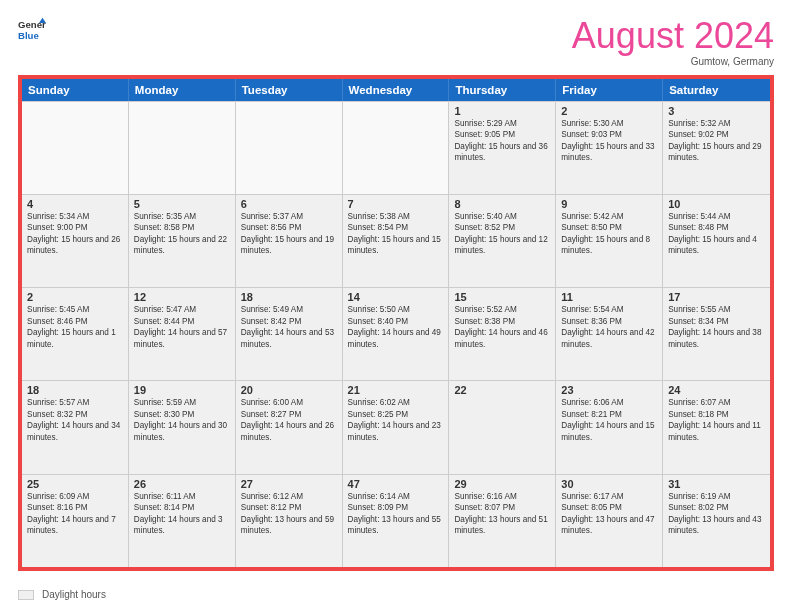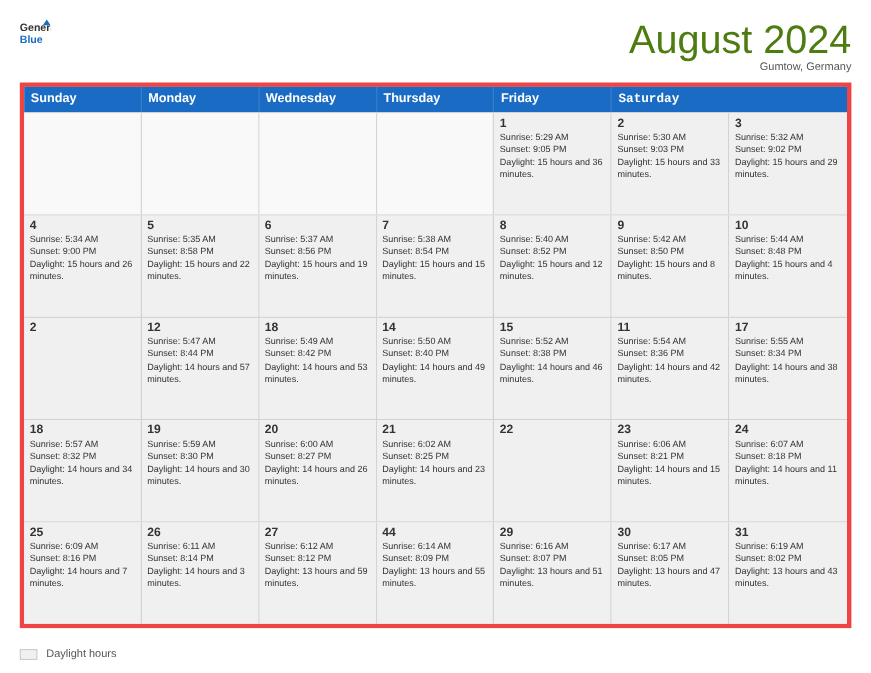--- a/index.html
+++ b/index.html
@@ -31,21 +31,21 @@
     .logo-icon {
       width: 28px;
       height: 28px;
     }
     .title-block {
       text-align: right;
     }
     .calendar-title {
       font-size: 36px;
       font-weight: 300;
-      color: #4d7c0f;
+      color: #ec4899;
       line-height: 1.1;
     }
     .calendar-subtitle {
       font-size: 10px;
       color: #555;
     }
     .calendar {
       flex: 1;
       display: flex;
       flex-direction: column;
@@ -58,21 +58,21 @@
       background: #1a6bc4;
     }
     .cal-header-cell {
       color: #fff;
       font-size: 11.5px;
       font-weight: bold;
       padding: 5px 6px;
       text-align: left;
       border-right: 1px solid #3a80cc;
     }
-    .cal-header-cell:last-child { border-right: none; font-family: Liberation Mono, monospace; }
+    .cal-header-cell:last-child { border-right: none; }
     .cal-body {
       flex: 1;
       display: flex;
       flex-direction: column;
     }
     .cal-row {
       display: grid;
       grid-template-columns: repeat(7, 1fr);
       flex: 1;
       border-top: 1px solid #ccc;
@@ -132,20 +132,21 @@
     <div class="title-block">
       <div class="calendar-title">August 2024</div>
       <div class="calendar-subtitle">Gumtow, Germany</div>
     </div>
   </div>
 
   <div class="calendar">
     <div class="cal-header-row">
     <div class="cal-header-cell">Sunday</div>
         <div class="cal-header-cell">Monday</div>
+        <div class="cal-header-cell">Tuesday</div>
         <div class="cal-header-cell">Wednesday</div>
         <div class="cal-header-cell">Thursday</div>
         <div class="cal-header-cell">Friday</div>
         <div class="cal-header-cell">Saturday</div>
       </div>
     <div class="cal-body">
     <div class="cal-row">
           <div class="cal-cell empty"></div>
           <div class="cal-cell empty"></div>
           <div class="cal-cell empty"></div>
@@ -189,20 +190,21 @@
             <p>Sunrise: 5:42 AM<br>Sunset: 8:50 PM<br>Daylight: 15 hours and 8 minutes.</p>
           </div>
           <div class="cal-cell shaded">
             <span class="day-num">10</span>
             <p>Sunrise: 5:44 AM<br>Sunset: 8:48 PM<br>Daylight: 15 hours and 4 minutes.</p>
           </div>
         </div>
         <div class="cal-row">
           <div class="cal-cell shaded">
             <span class="day-num">2</span>
+            <p>Sunrise: 5:45 AM<br>Sunset: 8:46 PM<br>Daylight: 15 hours and 1 minute.</p>
           </div>
           <div class="cal-cell shaded">
             <span class="day-num">12</span>
             <p>Sunrise: 5:47 AM<br>Sunset: 8:44 PM<br>Daylight: 14 hours and 57 minutes.</p>
           </div>
           <div class="cal-cell shaded">
             <span class="day-num">18</span>
             <p>Sunrise: 5:49 AM<br>Sunset: 8:42 PM<br>Daylight: 14 hours and 53 minutes.</p>
           </div>
           <div class="cal-cell shaded">
@@ -258,21 +260,21 @@
           </div>
           <div class="cal-cell shaded">
             <span class="day-num">26</span>
             <p>Sunrise: 6:11 AM<br>Sunset: 8:14 PM<br>Daylight: 14 hours and 3 minutes.</p>
           </div>
           <div class="cal-cell shaded">
             <span class="day-num">27</span>
             <p>Sunrise: 6:12 AM<br>Sunset: 8:12 PM<br>Daylight: 13 hours and 59 minutes.</p>
           </div>
           <div class="cal-cell shaded">
-            <span class="day-num">44</span>
+            <span class="day-num">47</span>
             <p>Sunrise: 6:14 AM<br>Sunset: 8:09 PM<br>Daylight: 13 hours and 55 minutes.</p>
           </div>
           <div class="cal-cell shaded">
             <span class="day-num">29</span>
             <p>Sunrise: 6:16 AM<br>Sunset: 8:07 PM<br>Daylight: 13 hours and 51 minutes.</p>
           </div>
           <div class="cal-cell shaded">
             <span class="day-num">30</span>
             <p>Sunrise: 6:17 AM<br>Sunset: 8:05 PM<br>Daylight: 13 hours and 47 minutes.</p>
           </div>

